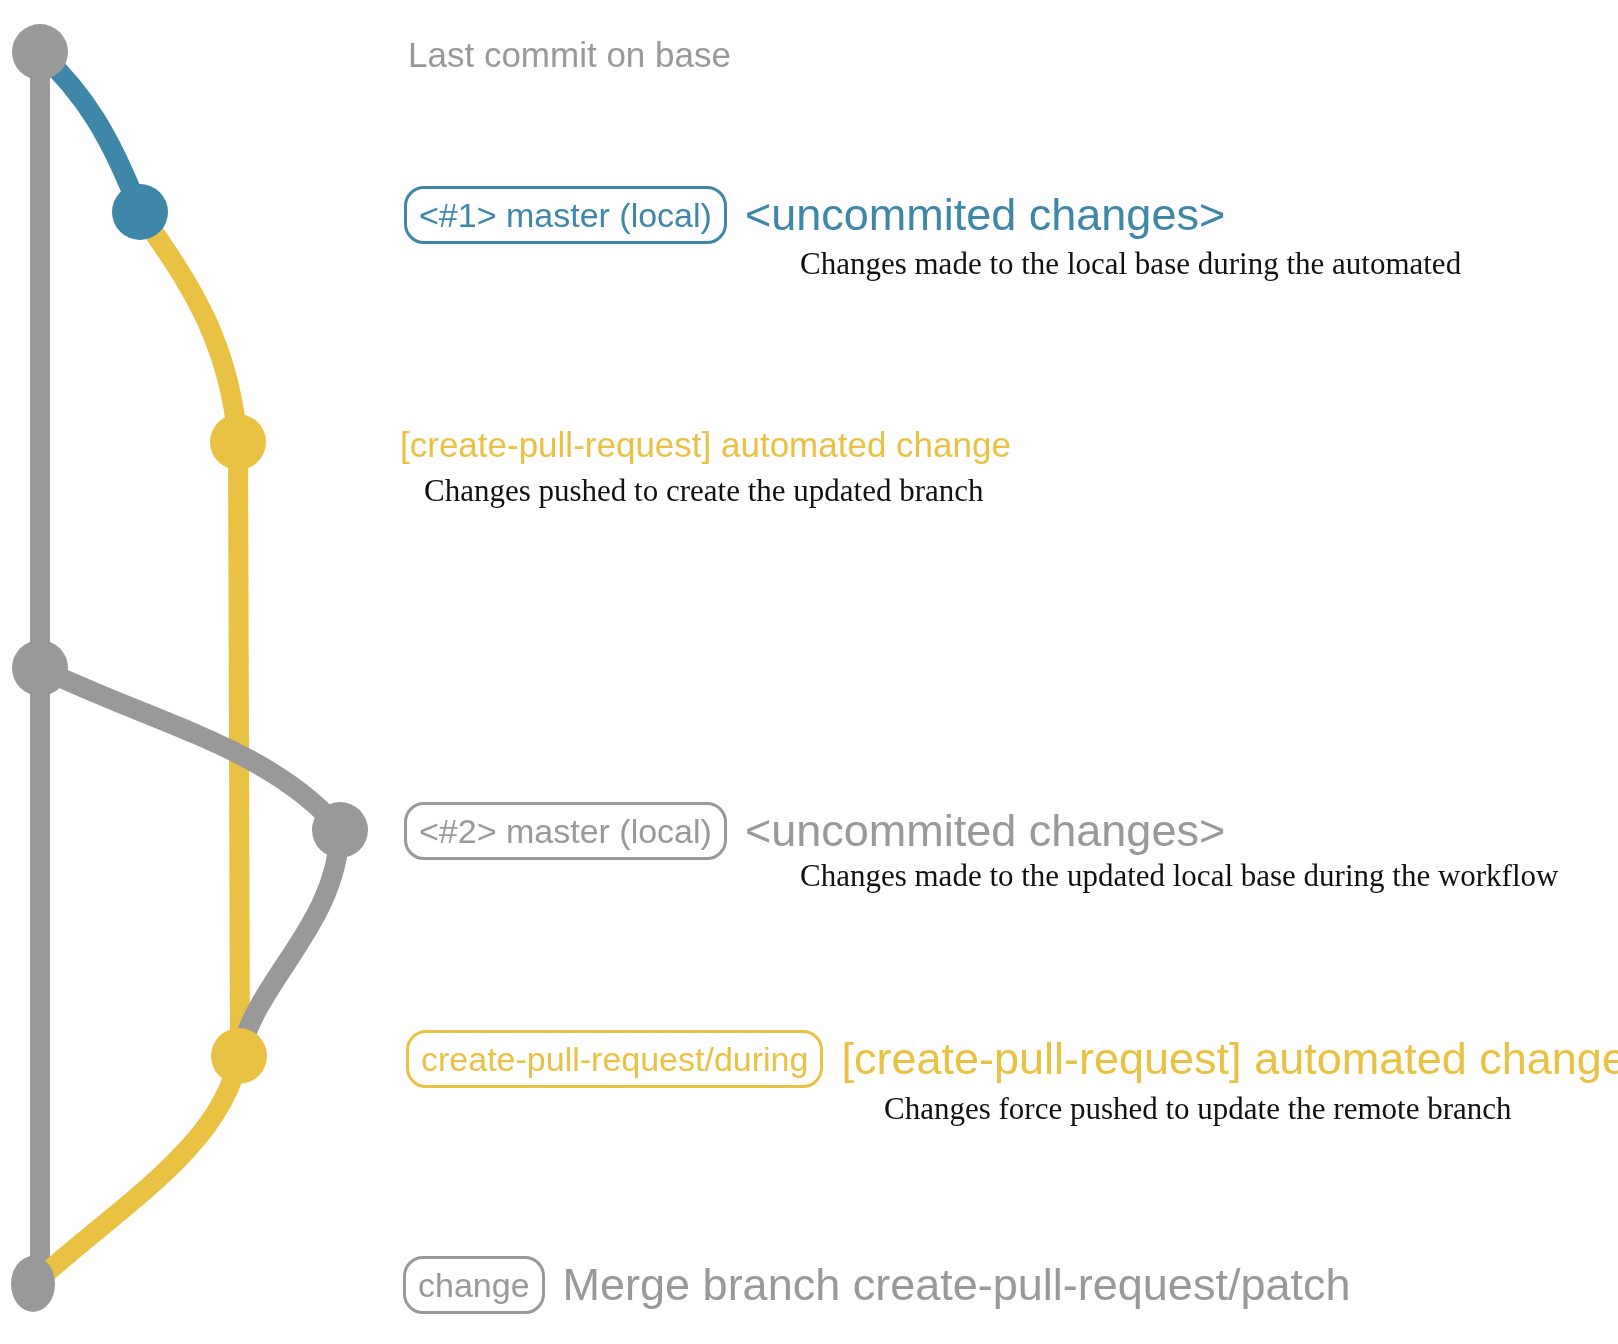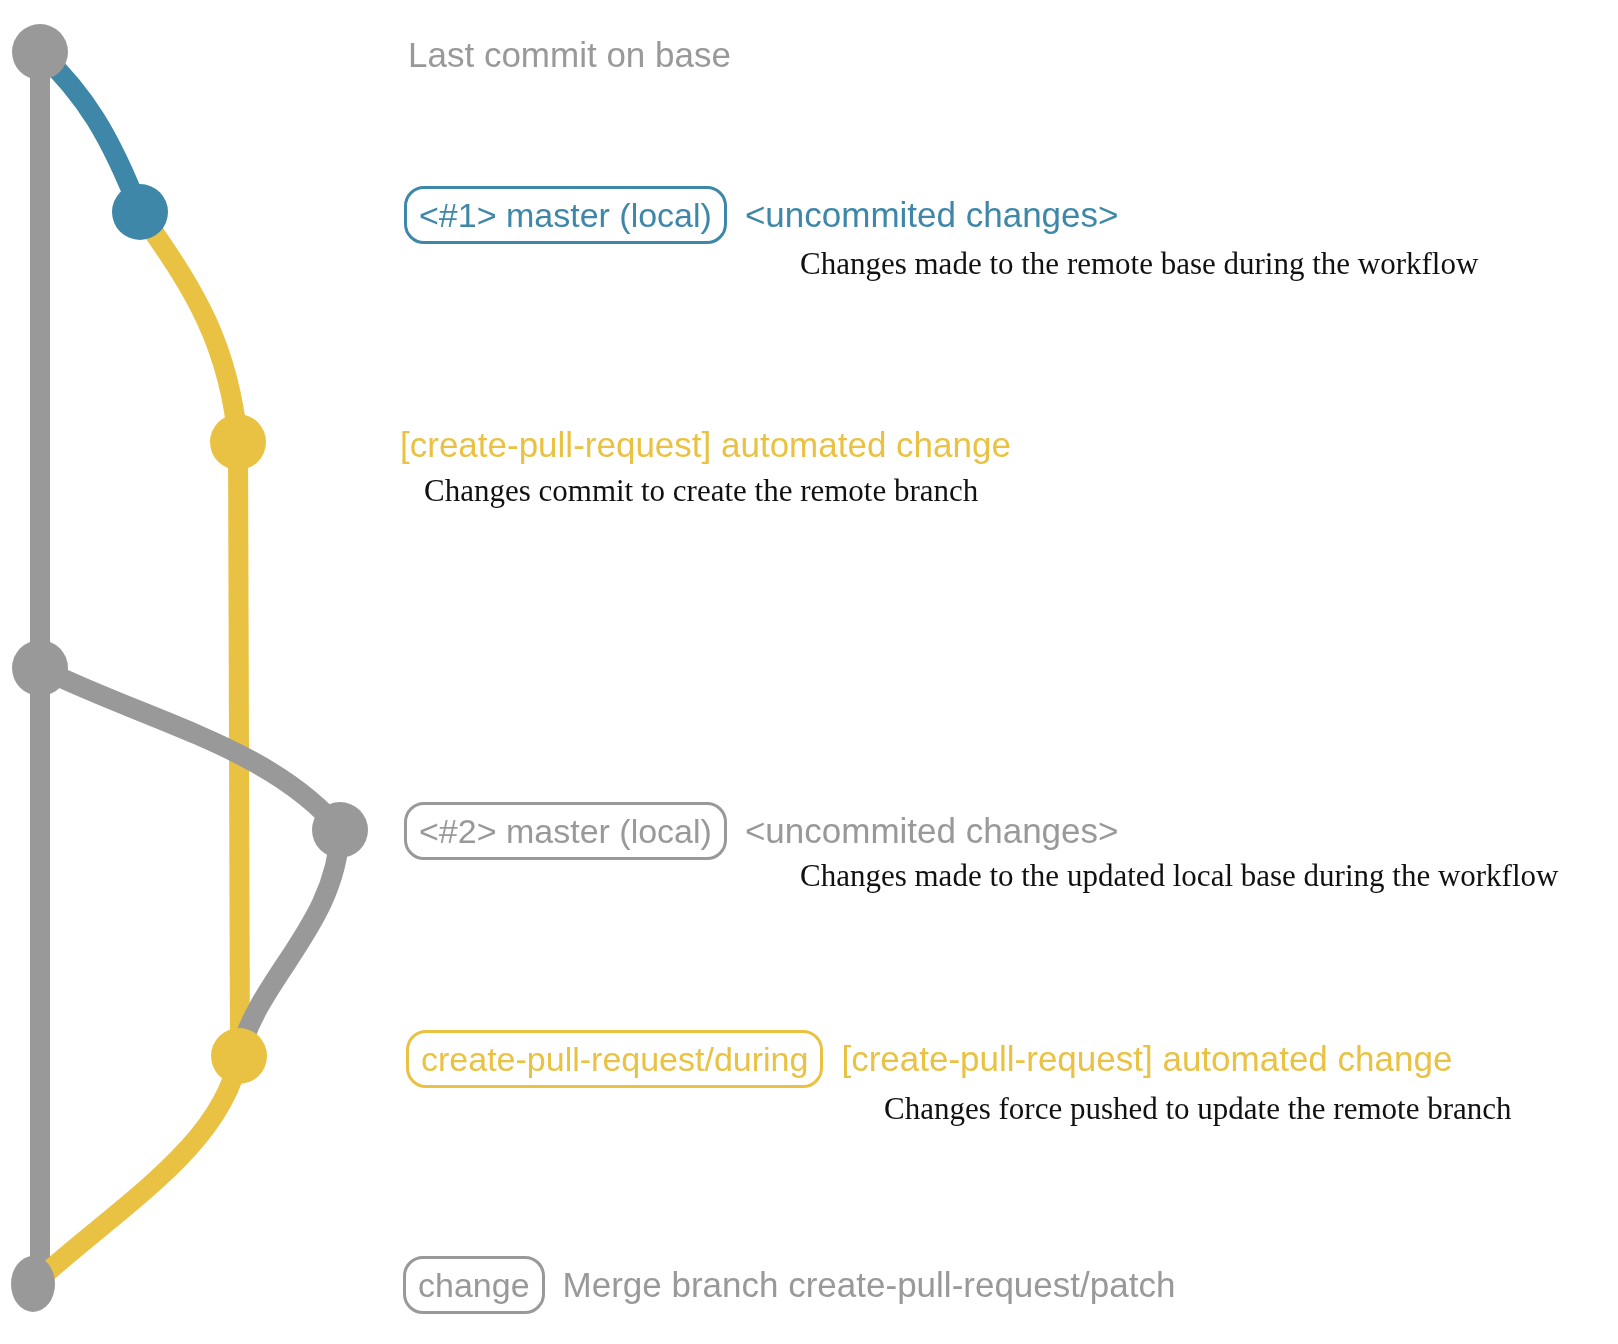--- a/index.html
+++ b/index.html
@@ -39,21 +39,21 @@
     box-sizing: border-box;
     height: 58px;
     display: flex;
     align-items: center;
     padding: 0 12px;
     border: 3px solid;
     border-radius: 20px;
     font-size: 34px;
     white-space: nowrap;
   }
-  .msg { font-size: 35px; white-space: nowrap; }
+  .msg { font-size: 45px; white-space: nowrap; }
   .desc {
     position: absolute;
     font-family: "Liberation Serif", serif;
     font-size: 31px;
     line-height: 38px;
     color: var(--ink);
     white-space: nowrap;
   }
   .gray   { color: var(--gray);   border-color: var(--gray); }
   .blue   { color: var(--blue);   border-color: var(--blue); }
@@ -81,24 +81,24 @@
     <circle class="yellow-f" cx="239" cy="1056" r="28"></circle>
     <ellipse class="gray-f" cx="33" cy="1284" rx="22" ry="28"></ellipse>
   </svg>
 
   <div class="label gray" style="left:408px; top:34px">Last commit on base</div>
 
   <div class="row" style="left:404px; top:186px">
     <div class="badge blue">&lt;#1&gt; master (local)</div>
     <div class="msg blue">&lt;uncommited changes&gt;</div>
   </div>
-  <div class="desc" style="left:800px; top:245px">Changes made to the remote base during the workflow</div>
+  <div class="desc" style="left:800px; top:245px">Changes made to the local base during the automated</div>
 
   <div class="label yellow" style="left:400px; top:424px">[create-pull-request] automated change</div>
-  <div class="desc" style="left:424px; top:472px">Changes commit to create the remote branch</div>
+  <div class="desc" style="left:424px; top:472px">Changes pushed to create the updated branch</div>
 
 
   <div class="row" style="left:404px; top:802px">
     <div class="badge gray">&lt;#2&gt; master (local)</div>
     <div class="msg gray">&lt;uncommited changes&gt;</div>
   </div>
   <div class="desc" style="left:800px; top:857px">Changes made to the updated local base during the workflow</div>
 
   <div class="row" style="left:406px; top:1030px">
     <div class="badge yellow">create-pull-request/during</div>

